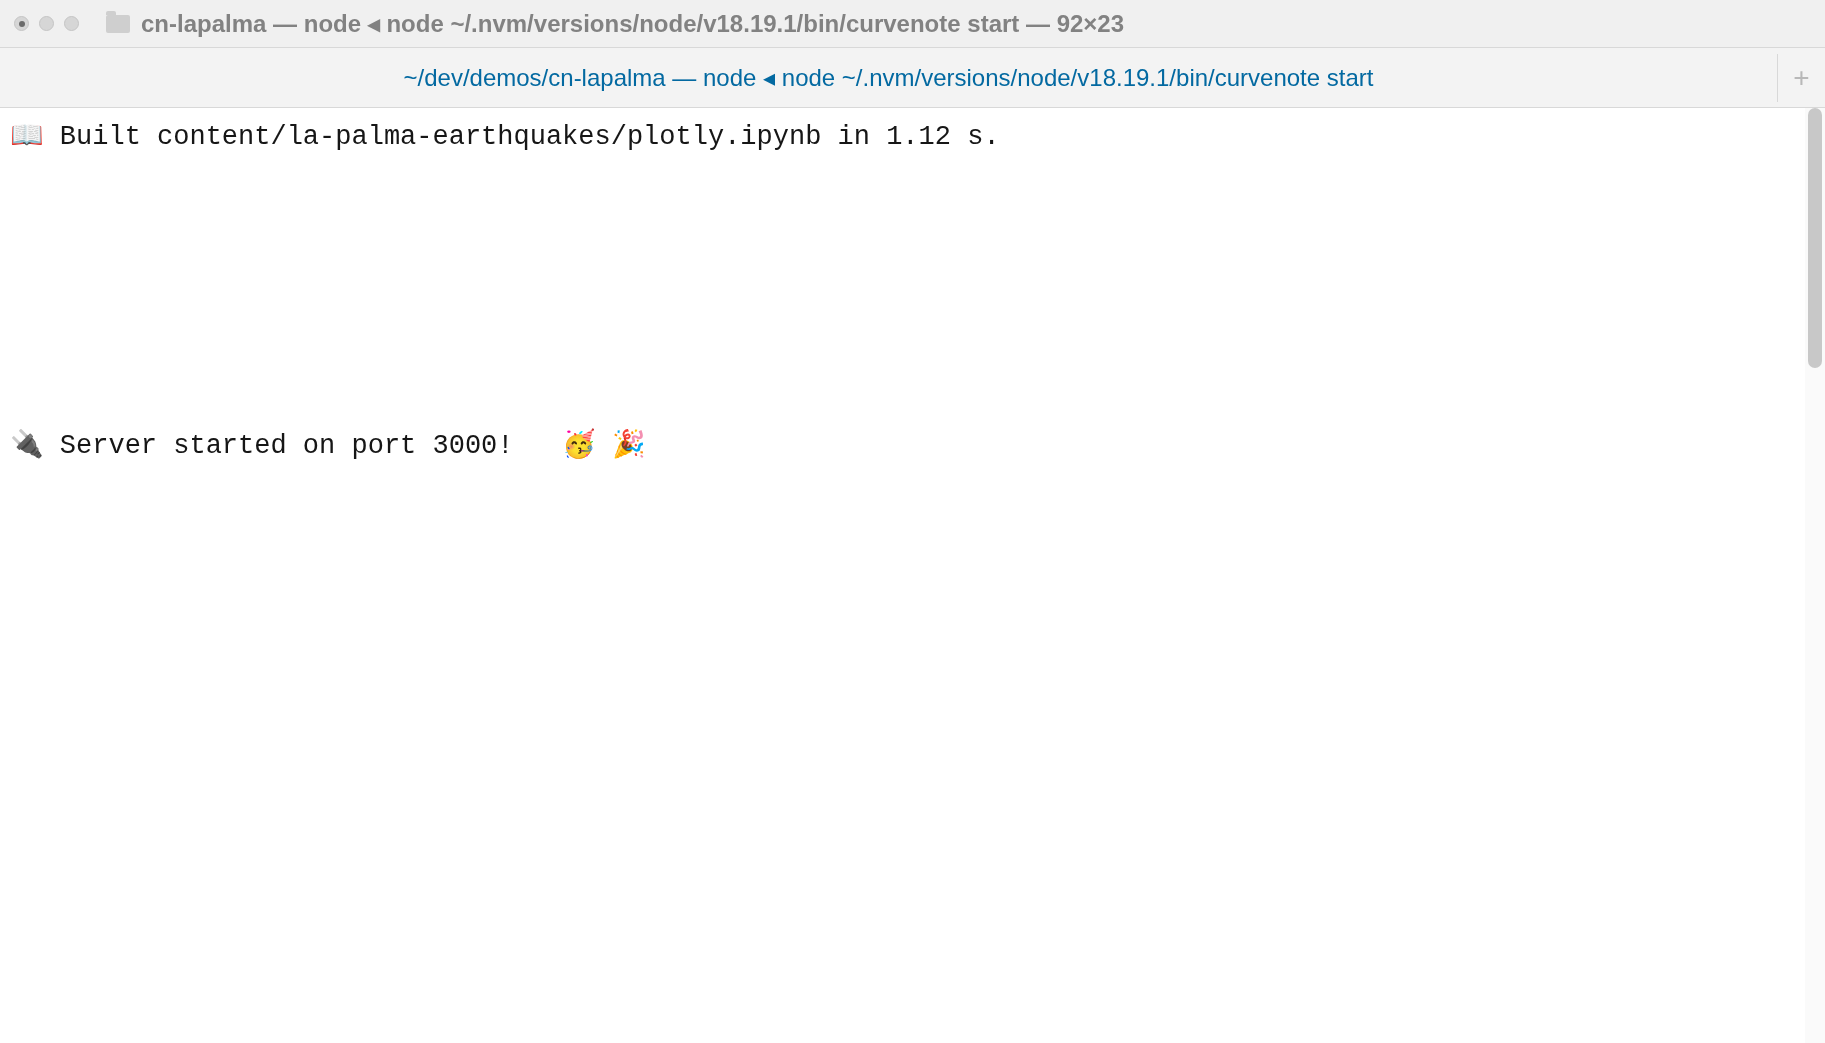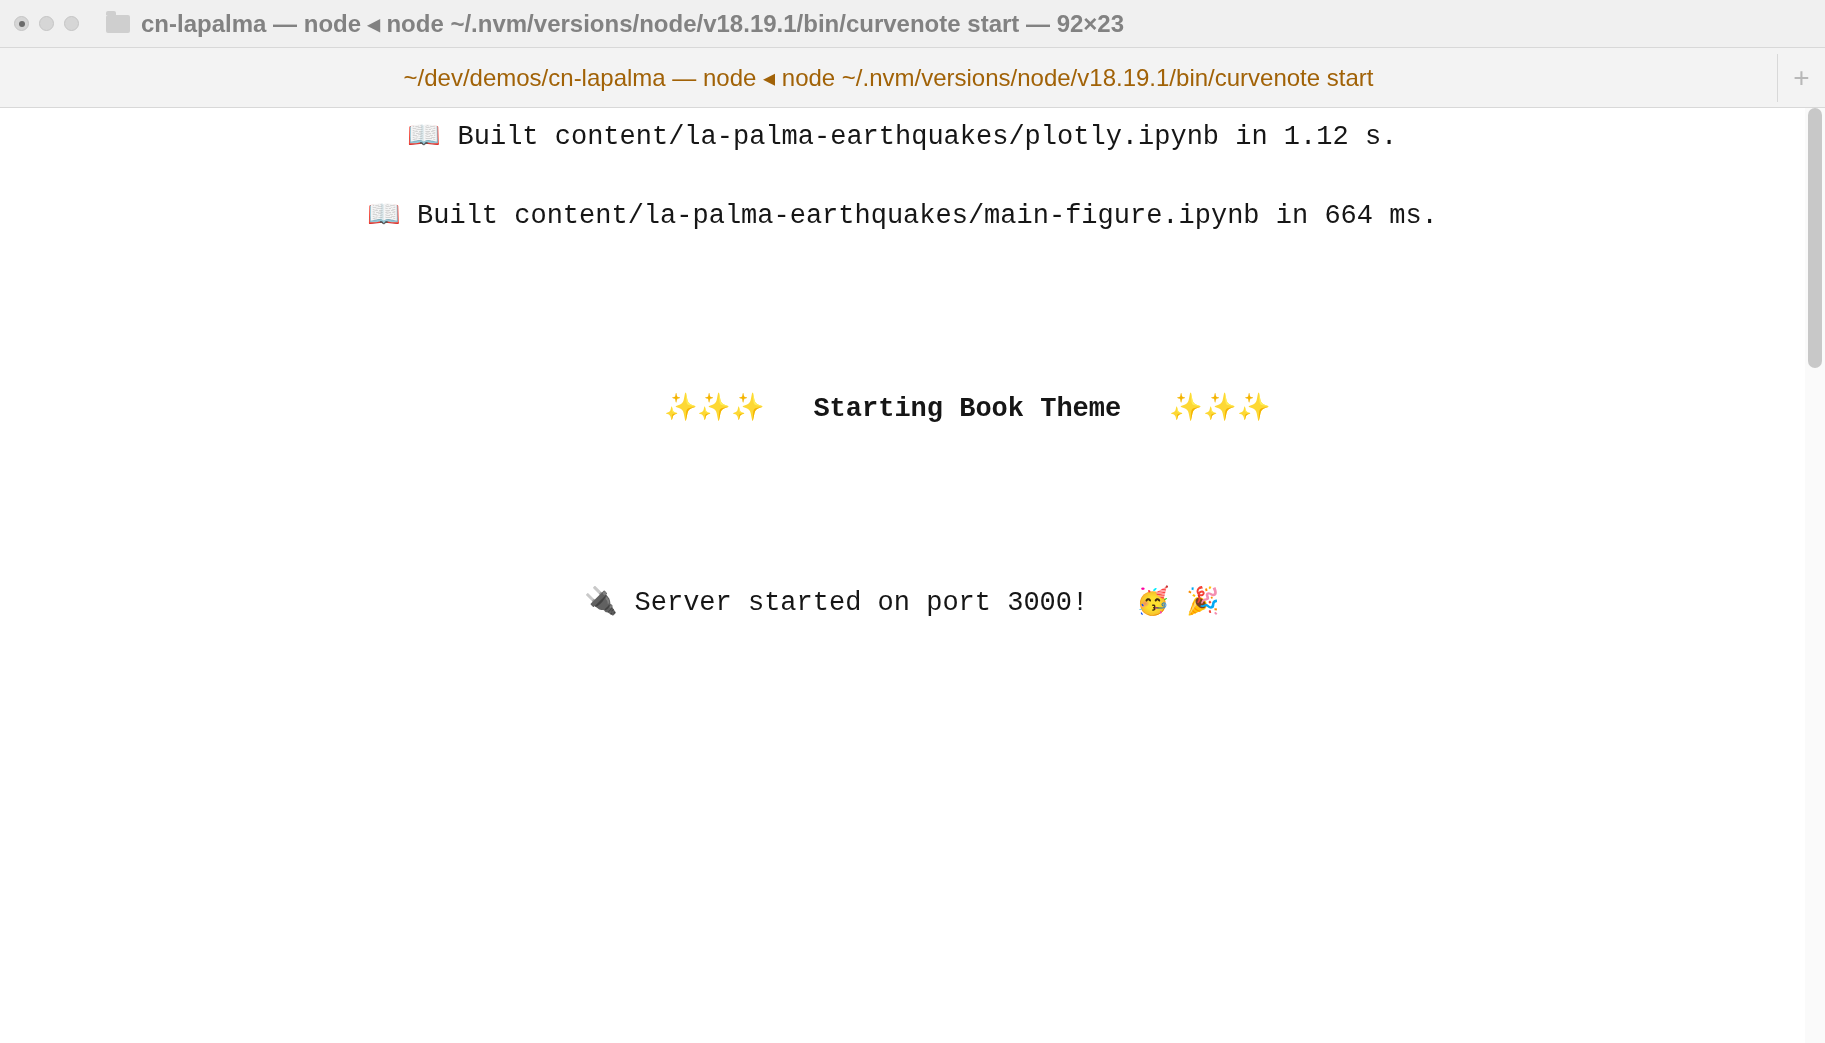--- a/index.html
+++ b/index.html
@@ -82,21 +82,21 @@
       align-items: center;
       position: relative;
     }
     .tab {
       flex: 1;
       height: 100%;
       display: flex;
       align-items: center;
       justify-content: center;
       font-size: 24px;
-      color: #a16207;
+      color: #0369a1;
       white-space: nowrap;
       overflow: hidden;
     }
     .new-tab-button {
       width: 48px;
       height: 48px;
       display: flex;
       align-items: center;
       justify-content: center;
       font-size: 28px;
@@ -110,21 +110,20 @@
     }
     .terminal-content {
       flex: 1;
       padding: 8px 10px;
       font-family: Menlo, Monaco, "Courier New", monospace;
       font-size: 27px;
       line-height: 1.42;
       white-space: pre-wrap;
       word-break: break-all;
       overflow: hidden;
-      text-align: center;
     }
     .scrollbar {
       width: 20px;
       background: #fafafa;
       position: relative;
     }
     .scrollbar-thumb {
       position: absolute;
       top: 0;
       left: 3px;
@@ -166,25 +165,23 @@
   <div class="tab">
     <span>~/dev/demos/cn-lapalma — node ◂ node ~/.nvm/versions/node/v18.19.1/bin/curvenote start</span>
   </div>
   <div class="new-tab-button">
     <span>+</span>
   </div>
 </div>
 
 <div class="terminal-area">
   <div class="terminal-content"><span id="log-lines"><span class="line"><span class="emoji">📖</span><span class="normal"> Built content/la-palma-earthquakes/plotly.ipynb in 1.12 s.</span></span>
-<span class="line"><span class="emoji">📖</span><span class="normal"> Built content/la-palma-earthquakes/main-figure.ipynb in 664 ms.</span></span>
 </span>
 <span class="line normal"></span>
 <span class="line normal"></span>
-<span class="line normal">        <span class="emoji">✨✨✨</span>   <span class="bold">Starting Book Theme</span>   <span class="emoji">✨✨✨</span></span>
 <span class="line normal"></span>
 <span class="line normal"></span>
 <span class="line normal"></span>
 <span class="line normal"><span class="emoji">🔌</span> <span>Server started on port 3000!</span>   <span class="emoji">🥳</span> <span class="emoji">🎉</span></span>
 <span class="line normal"></span>
 <span class="line normal"></span>
 
 <span class="line normal"></span>
 <span class="line normal"></span>
 </div>

